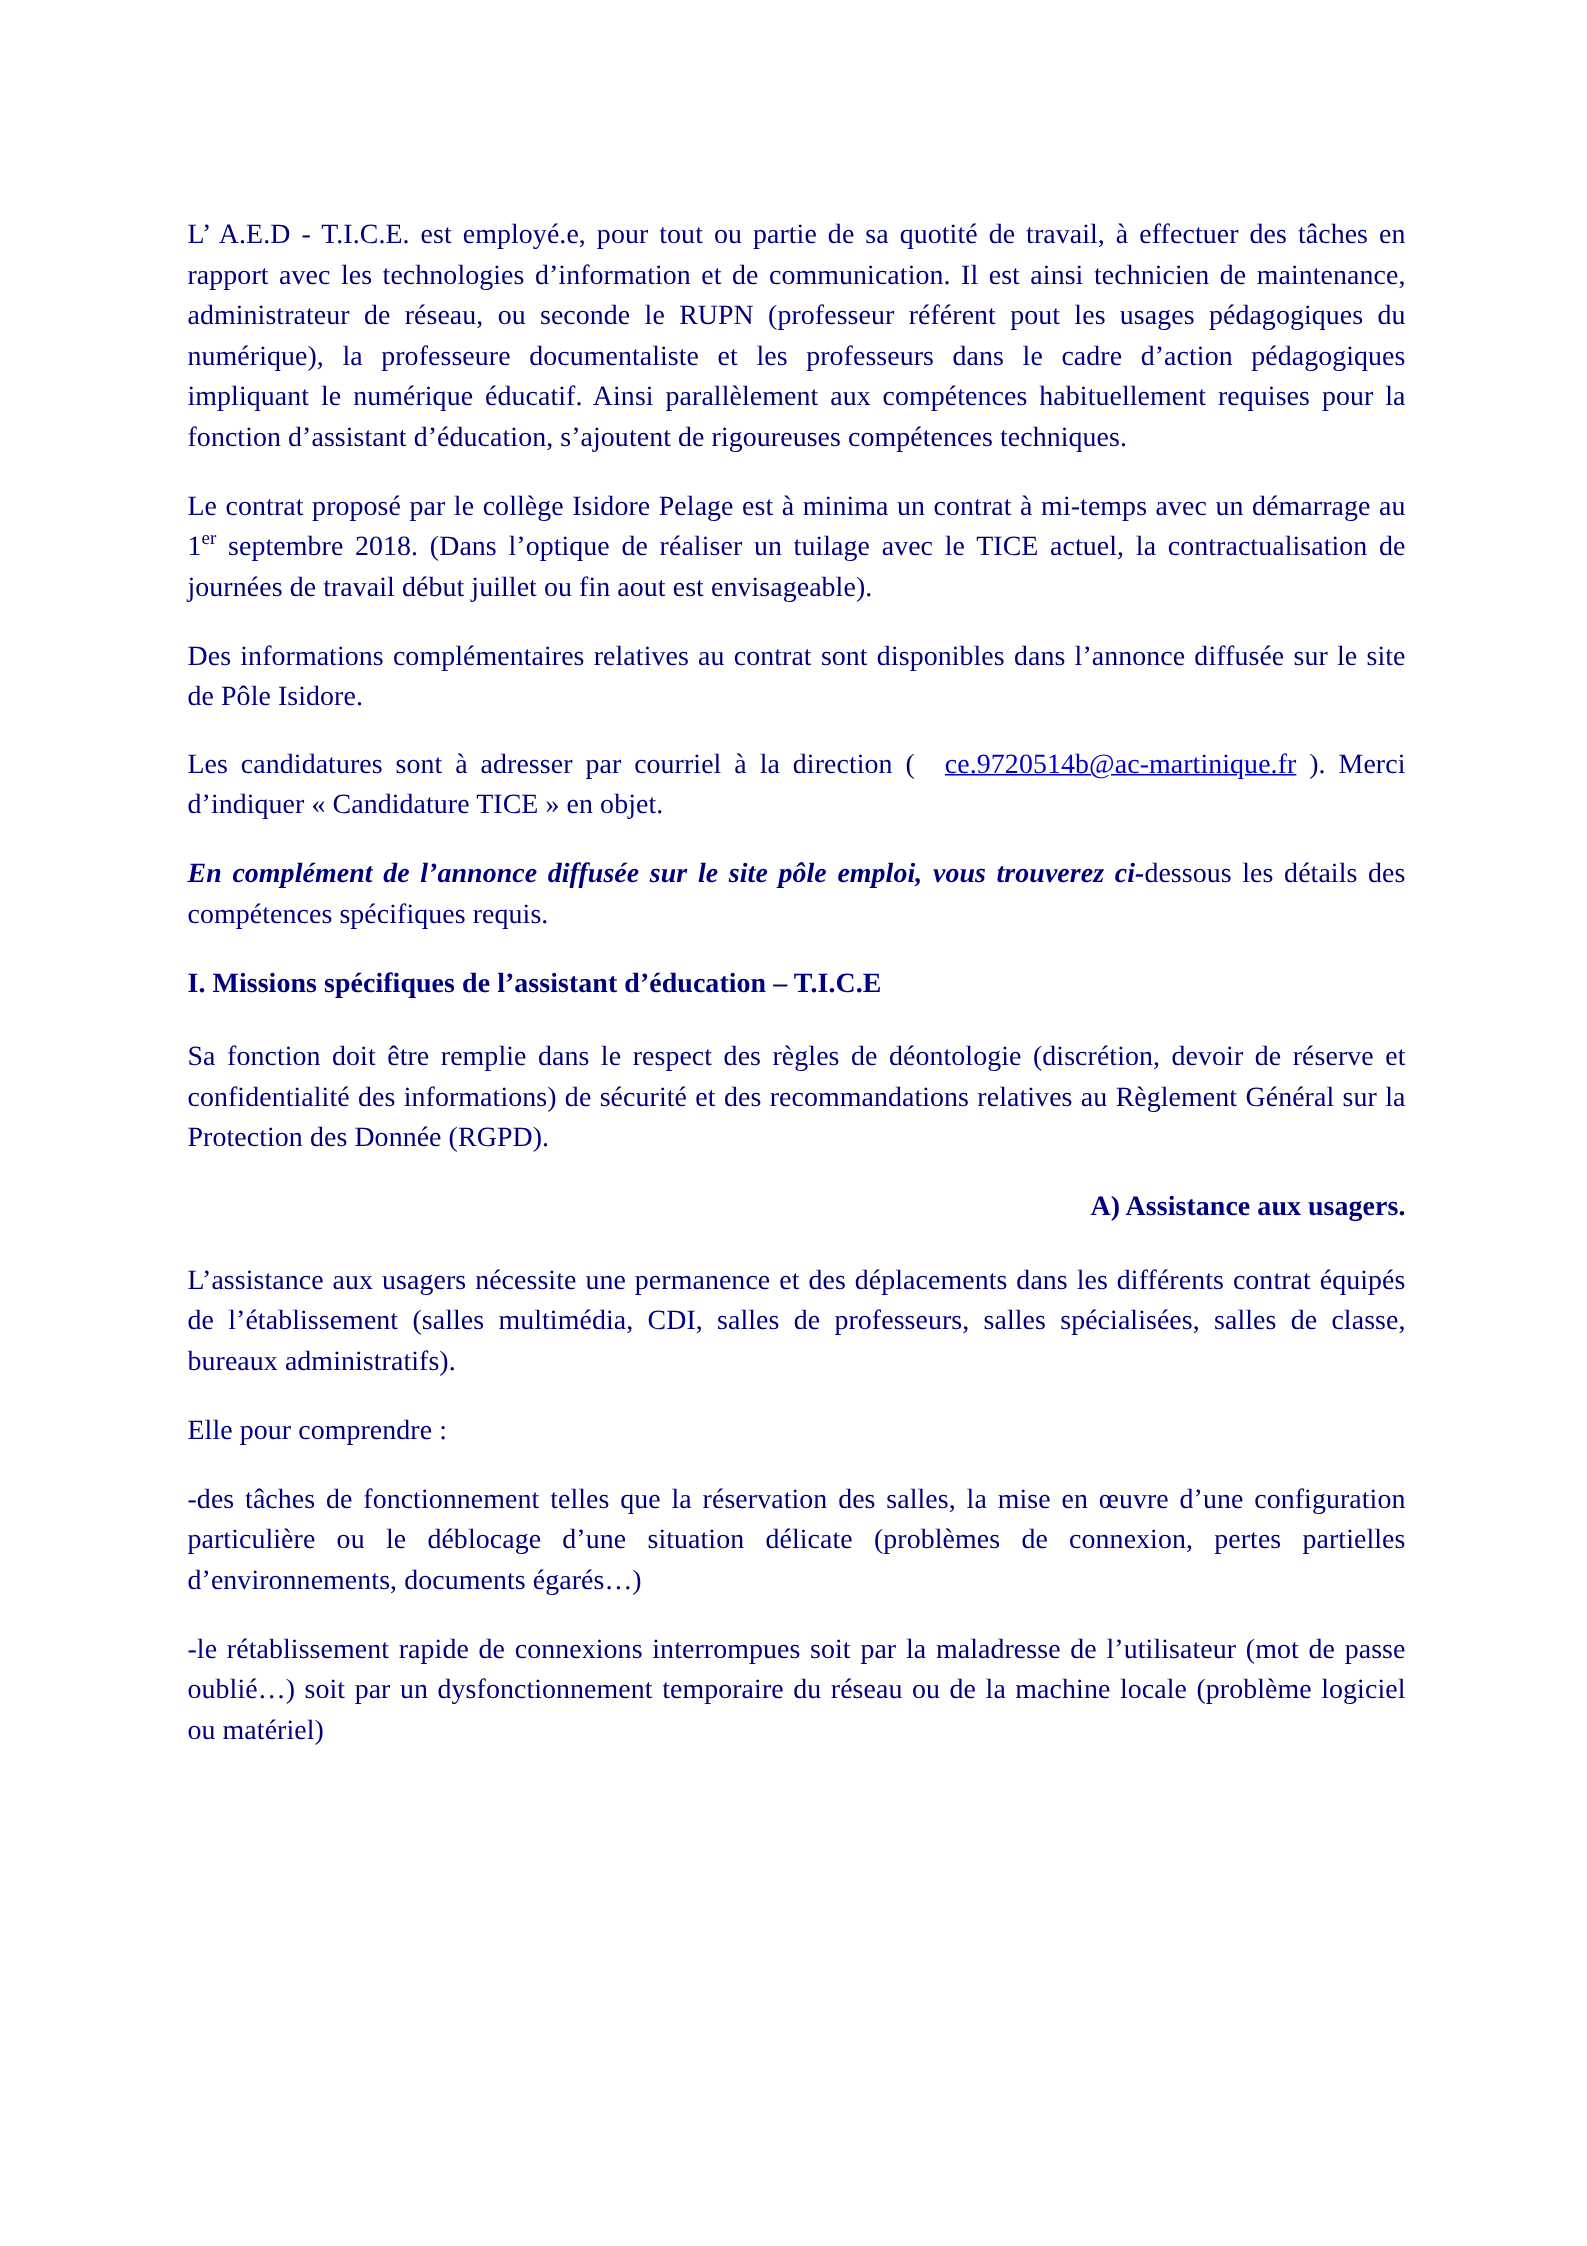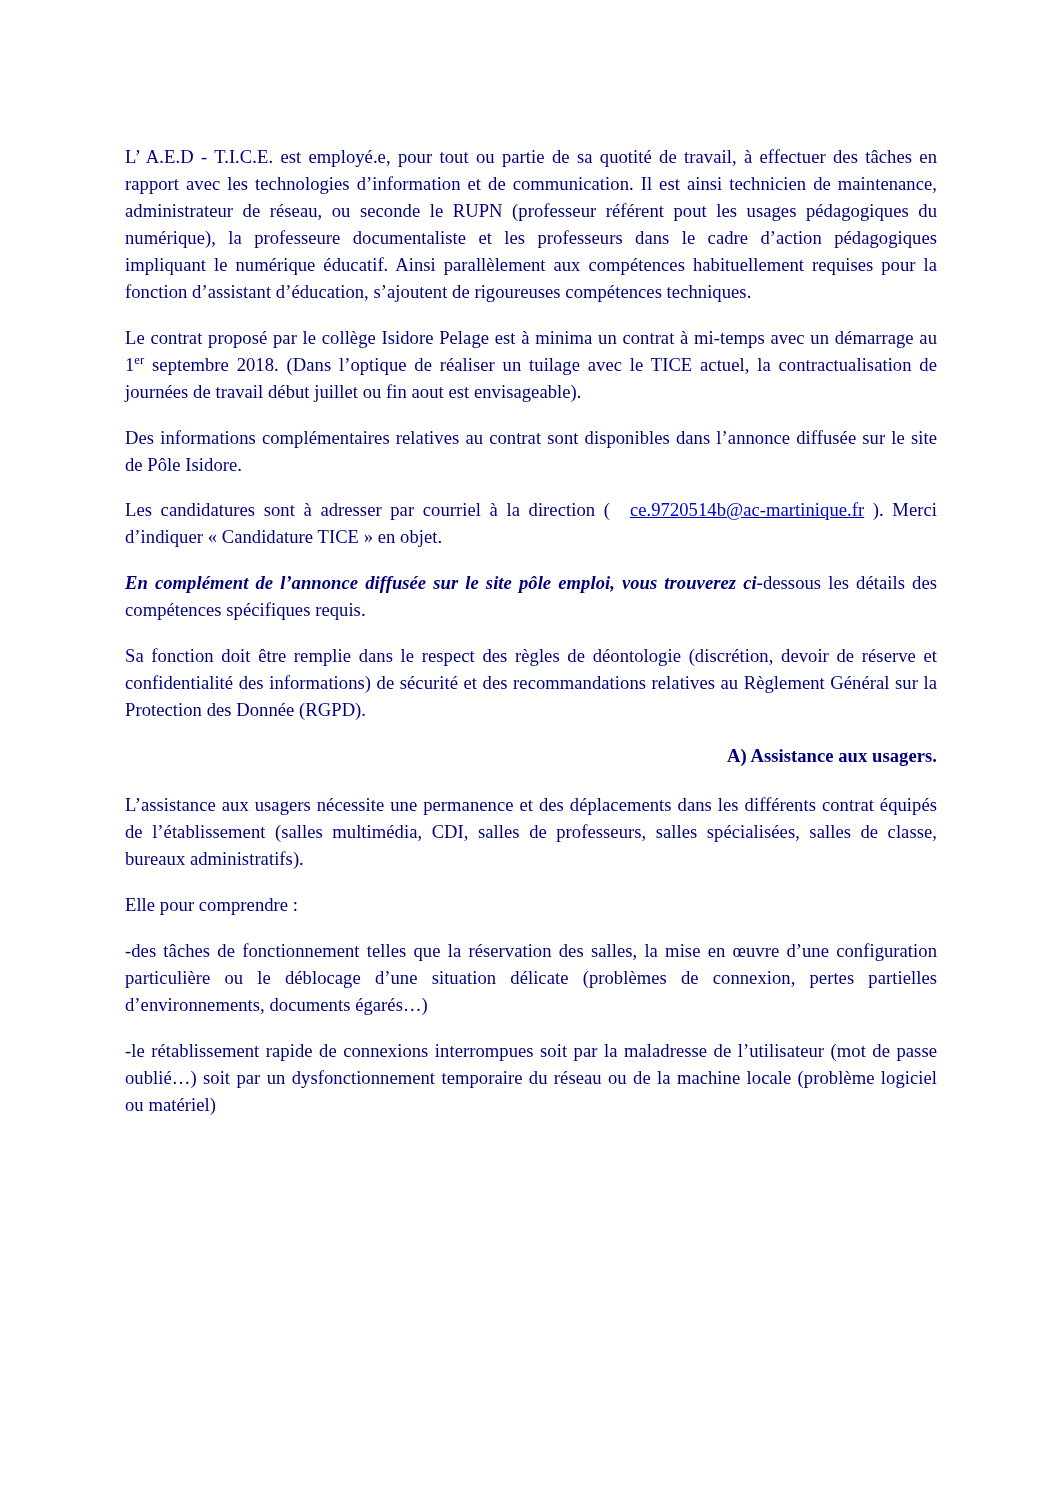--- a/index.html
+++ b/index.html
@@ -74,20 +74,21 @@
     <p>L’ A.E.D - T.I.C.E. est employé.e, pour tout ou partie de sa quotité de travail, à effectuer des tâches en rapport avec les technologies d’information et de communication. Il est ainsi technicien de maintenance, administrateur de réseau, ou seconde le RUPN (professeur référent pout les usages pédagogiques du numérique), la professeure documentaliste et les professeurs dans le cadre d’action pédagogiques impliquant le numérique éducatif. Ainsi parallèlement aux compétences habituellement requises pour la fonction d’assistant d’éducation, s’ajoutent de rigoureuses compétences techniques.</p>
 
     <p class="nowrap-sup"><span>Le contrat proposé par le collège Isidore Pelage est à minima un contrat à mi-temps avec un démarrage au 1</span><sup>er</sup><span> septembre 2018. (Dans l’optique de réaliser un tuilage avec le TICE actuel, la contractualisation de journées de travail début juillet ou fin aout est envisageable).</span></p>
 
     <p>Des informations complémentaires relatives au contrat sont disponibles dans l’annonce diffusée sur le site de Pôle Isidore.</p>
 
     <p><span>Les candidatures sont à adresser par courriel à la direction (</span><a class="mail" href="#">ce.9720514b@ac-martinique.fr</a><span> ). Merci d’indiquer « Candidature TICE » en objet.</span></p>
 
     <p><span class="emph-run">En complément de l’annonce diffusée sur le site pôle emploi, vous trouverez ci-</span><span>dessous les détails des compétences spécifiques requis.</span></p>
 
+    <p class="heading">I. Missions spécifiques de l’assistant d’éducation – T.I.C.E</p>
 
 
     <p>Sa fonction doit être remplie dans le respect des règles de déontologie (discrétion, devoir de réserve et confidentialité des informations) de sécurité et des recommandations relatives au Règlement Général sur la Protection des Donnée (RGPD).</p>
 
     <p class="subheading">A) Assistance aux usagers.</p>
 
     <p>L’assistance aux usagers nécessite une permanence et des déplacements dans les différents contrat équipés de l’établissement (salles multimédia, CDI, salles de professeurs, salles spécialisées, salles de classe, bureaux administratifs).</p>
 
     <p>Elle pour comprendre :</p>
 

